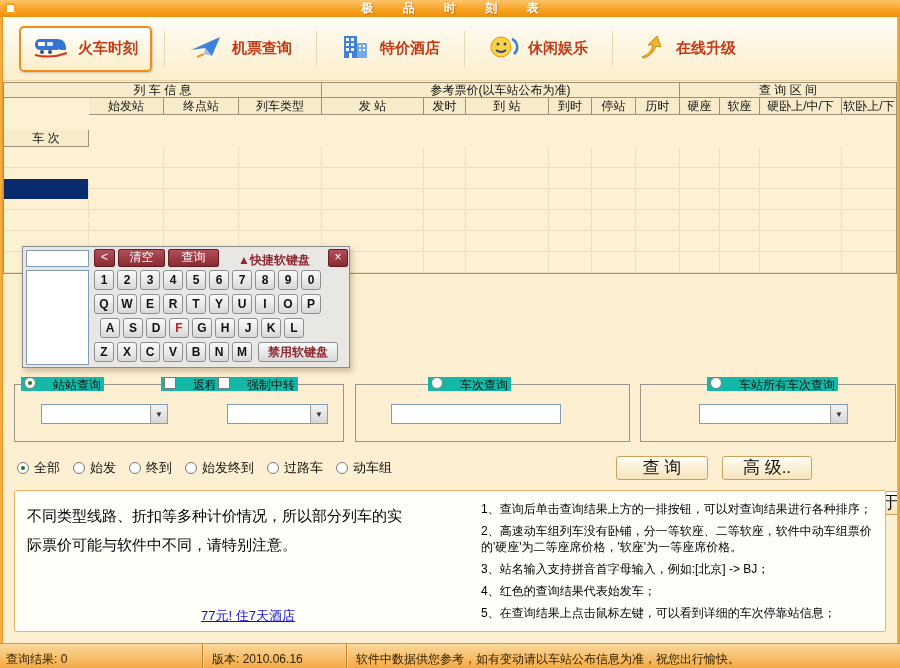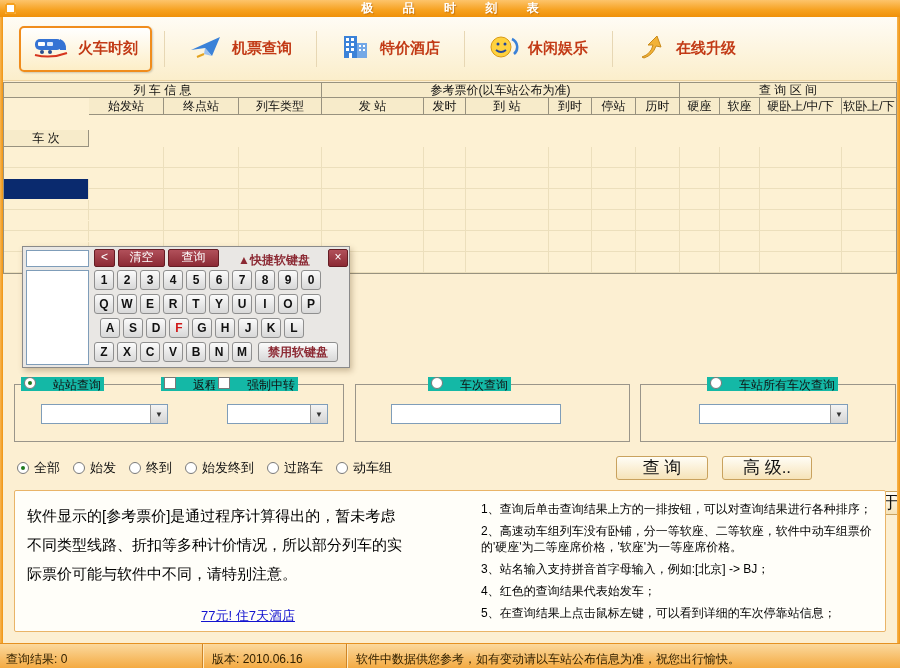--- a/index.html
+++ b/index.html
@@ -453,21 +453,20 @@
     </div>
   </div>
 
   <div class="act-btn" id="btn-query">查 询</div>
   <div class="act-btn" id="btn-adv">高 级..</div>
   <div class="act-btn" id="btn-about">关 于</div>
 
   <div class="info">
     <div class="info-left">
 
-    <div>软件显示的[参考票价]是通过程序计算得出的，暂未考虑</div>
         <div>不同类型线路、折扣等多种计价情况，所以部分列车的实</div>
         <div>际票价可能与软件中不同，请特别注意。</div>
       </div>
     <div class="info-link">77元! 住7天酒店</div>
     <div class="tips">
 
     <div class="tip">1、查询后单击查询结果上方的一排按钮，可以对查询结果进行各种排序；</div>
         <div class="tip">2、高速动车组列车没有卧铺，分一等软座、二等软座，软件中动车组票价的'硬座'为二等座席价格，'软座'为一等座席价格。</div>
         <div class="tip">3、站名输入支持拼音首字母输入，例如:[北京] -&gt; BJ；</div>
         <div class="tip">4、红色的查询结果代表始发车；</div>

